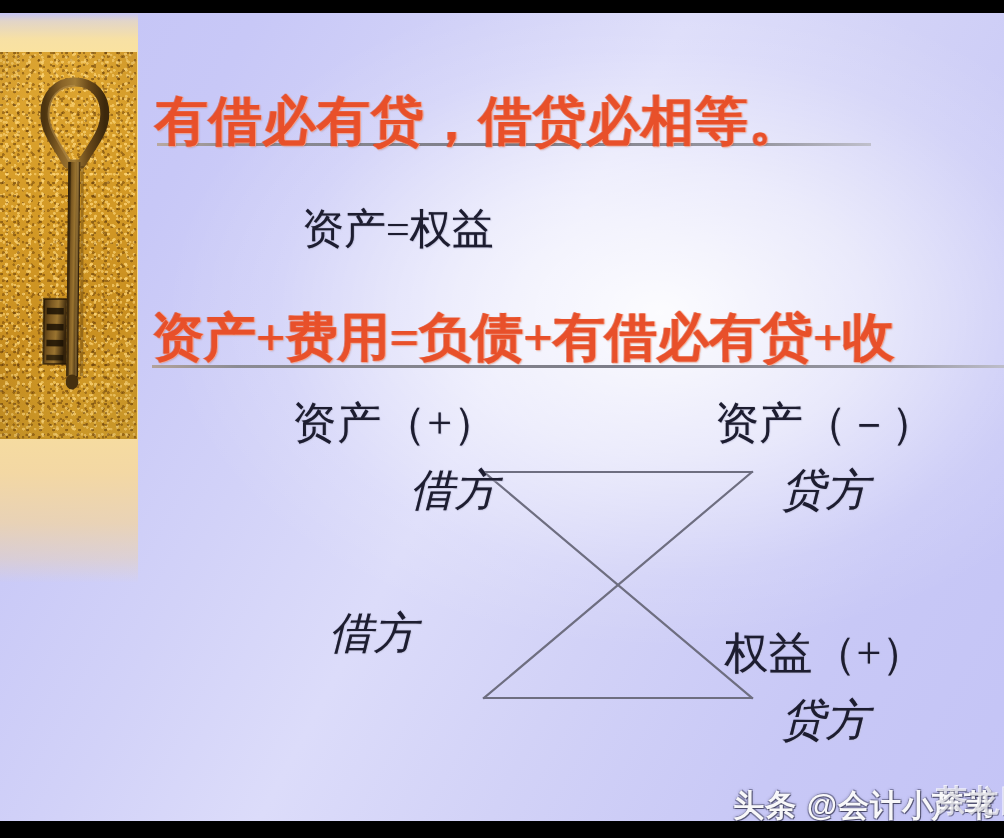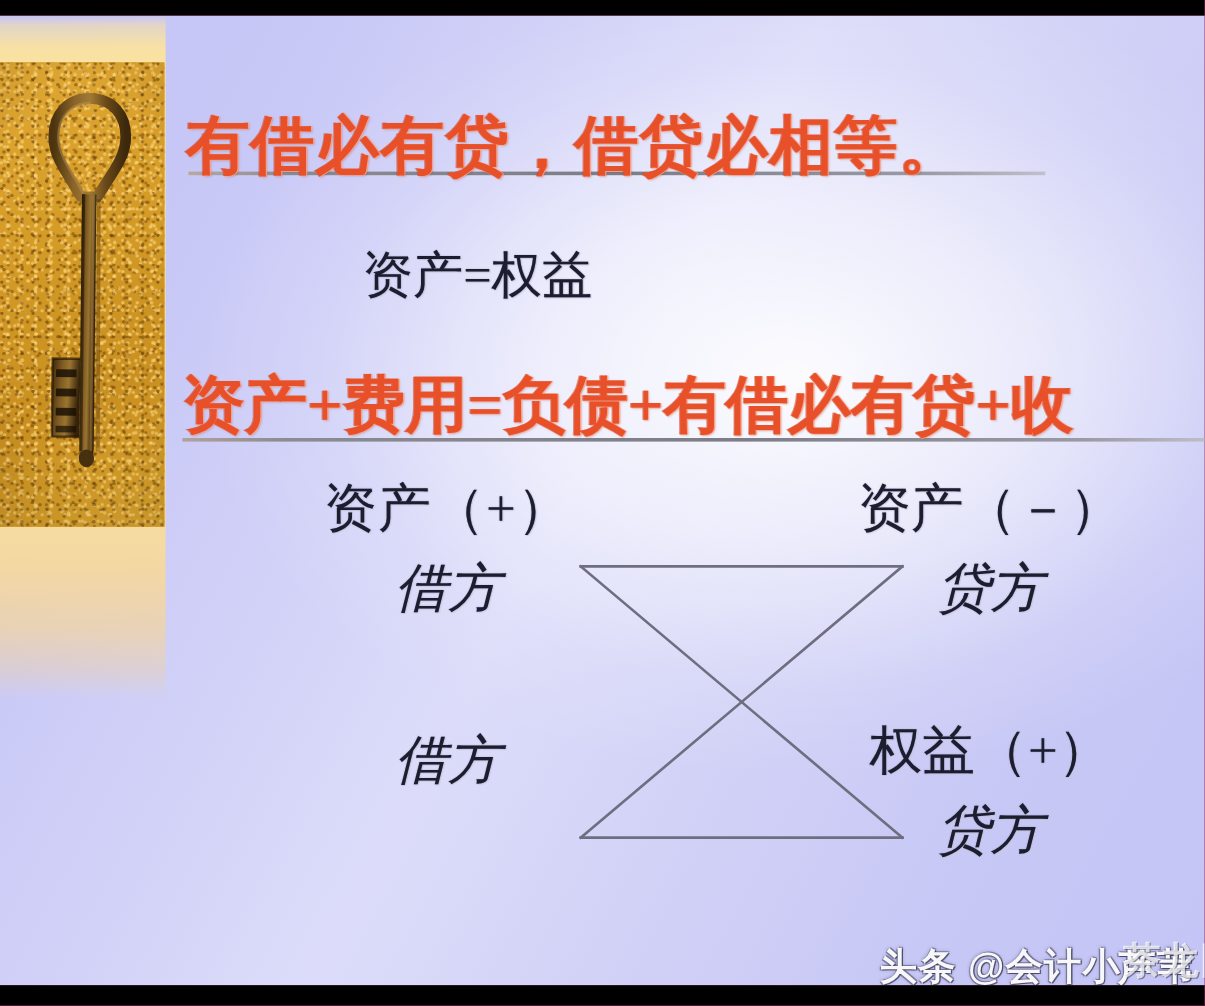--- a/index.html
+++ b/index.html
@@ -12,21 +12,21 @@
     height: 838px;
     overflow: hidden;
     font-family: "Liberation Serif", "DejaVu Serif", serif;
   }
 
   
   #stage {
     position: relative;
     width: 1004px;
     height: 838px;
-    background: #ec4899;
+    background: #0c4a6e;
     overflow: hidden;
   }
 
   
   .letterbox {
     position: absolute;
     left: 0;
     width: 1004px;
     background: #000000;
     z-index: 40;
@@ -198,24 +198,24 @@
     color: #1d1d30;
     font-size: 44px;
     font-weight: 500;
     text-align: center;
     line-height: 1.52;
     white-space: nowrap;
     text-shadow: 0 0 1px rgba(40,40,70,0.5), 1px 1px 1px rgba(205,205,230,0.65);
   }
   .quad .l2 { display: block; font-style: italic; }
 
-  #quad-tl { left: 248px; top: 378px; width: 250px; }
+  #quad-tl { left: 248px; top: 378px; width: 250px; text-align: right; }
   #quad-tr { left: 700px; top: 378px; width: 250px; }
   #quad-bl { left: 248px; top: 588px; width: 250px; }
-  #quad-br { left: 700px; top: 580px; width: 250px; }
+  #quad-br { left: 700px; top: 608px; width: 250px; }
 
   
   #quad-tl .l1, #quad-bl .l1 { letter-spacing: 1px; }
 
   
   #x-diagram {
     position: absolute;
     left: 478px;
     top: 452px;
     width: 280px;

